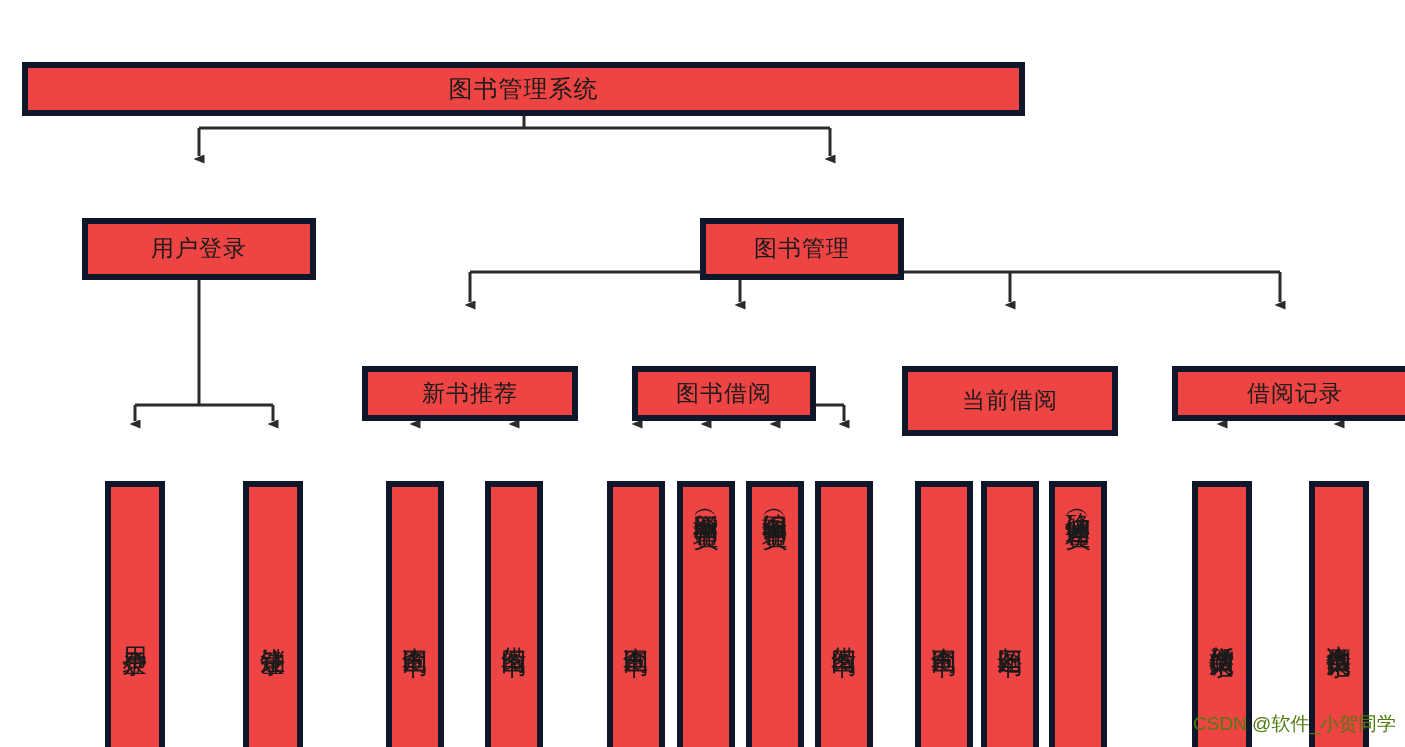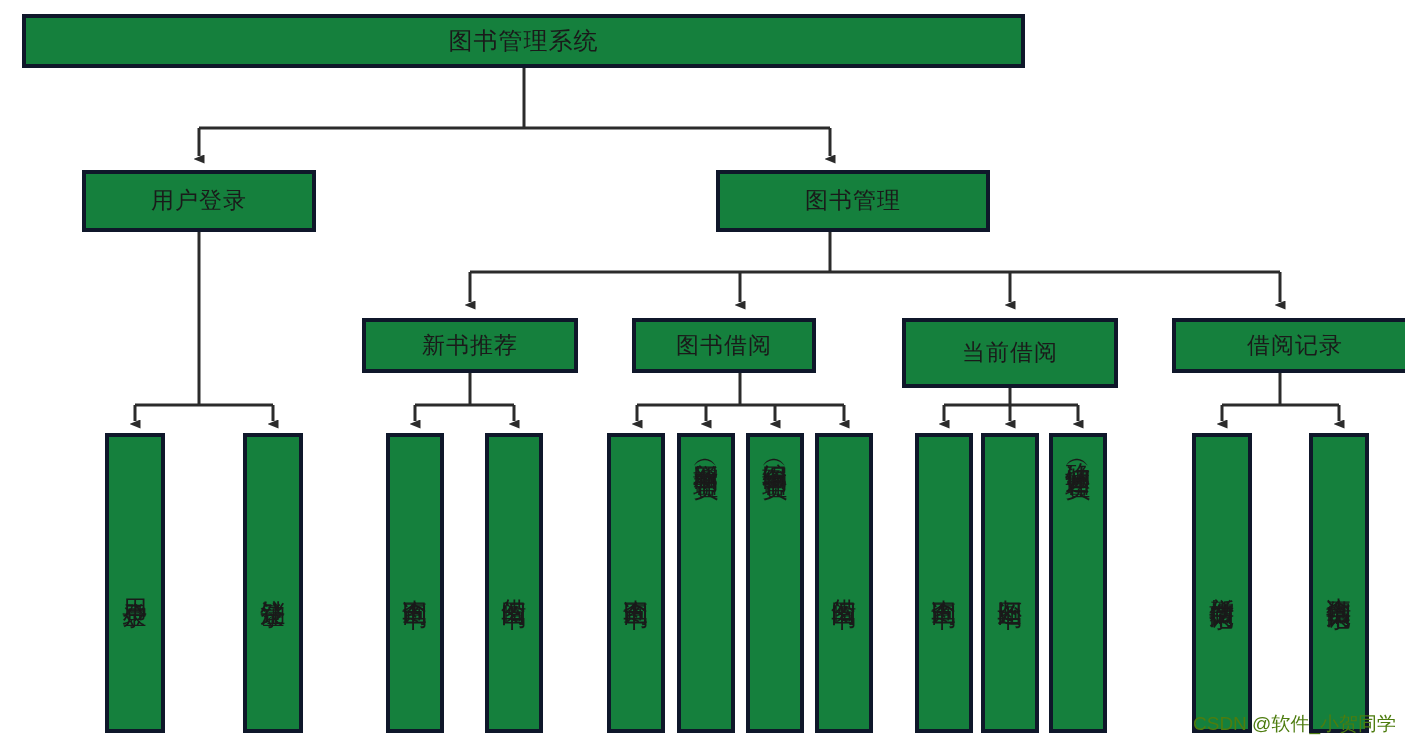--- a/index.html
+++ b/index.html
@@ -21,27 +21,28 @@
   #edges {
     position: absolute;
     left: 0;
     top: 0;
     width: 1405px;
     height: 747px;
   }
   .node {
     position: absolute;
     box-sizing: border-box;
-    background: #15803d;
-    border: 4px solid #0f172a;
+    background: #ef4444;
+    border: 6px solid #0f172a;
     display: flex;
     align-items: center;
     justify-content: center;
     color: #1a1a1a;
     z-index: 3;
+    margin-top: 48px;
   }
   .node-label {
     display: block;
     text-align: center;
     line-height: 1.18;
     white-space: nowrap;
   }
   
   .node.h .node-label {
     font-size: 23px;
@@ -136,21 +137,21 @@
   </svg>
 
   <div class="node h lvl1" style="left:22px; top:14px; width:1003px; height:54px;">
     <span class="node-label">图书管理系统</span>
   </div>
 
   <div class="node h" style="left:82px; top:170px; width:234px; height:62px;">
     <span class="node-label">用户登录</span>
   </div>
 
-  <div class="node h" style="left:716px; top:170px; width:274px; height:62px;">
+  <div class="node h" style="left:700px; top:170px; width:204px; height:62px;">
     <span class="node-label">图书管理</span>
   </div>
 
   <div class="node h" style="left:362px; top:318px; width:216px; height:55px;justify-content:center;">
     <span class="node-label">新书推荐</span>
   </div>
 
   <div class="node h" style="left:632px; top:318px; width:184px; height:55px;">
     <span class="node-label">图书借阅</span>
   </div>

